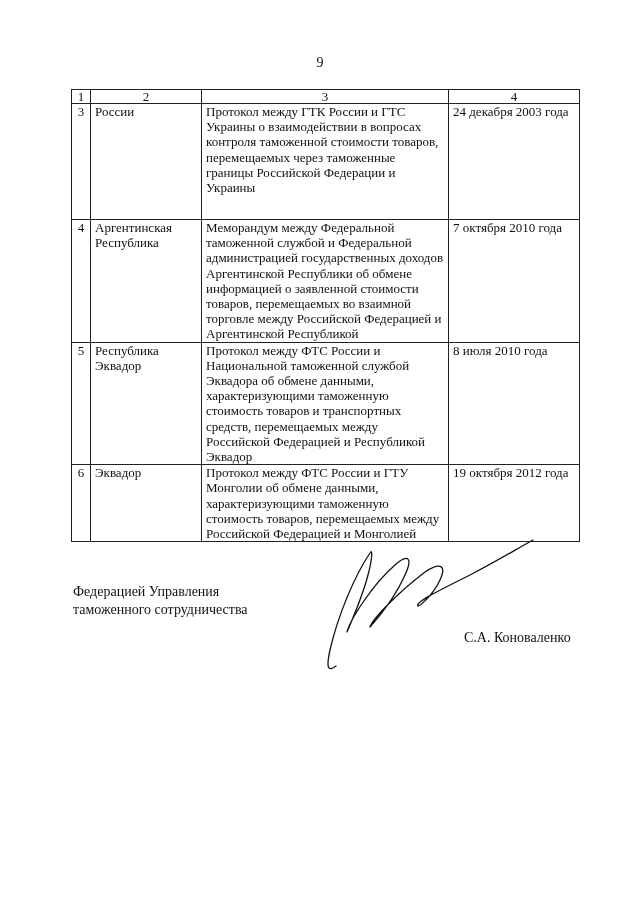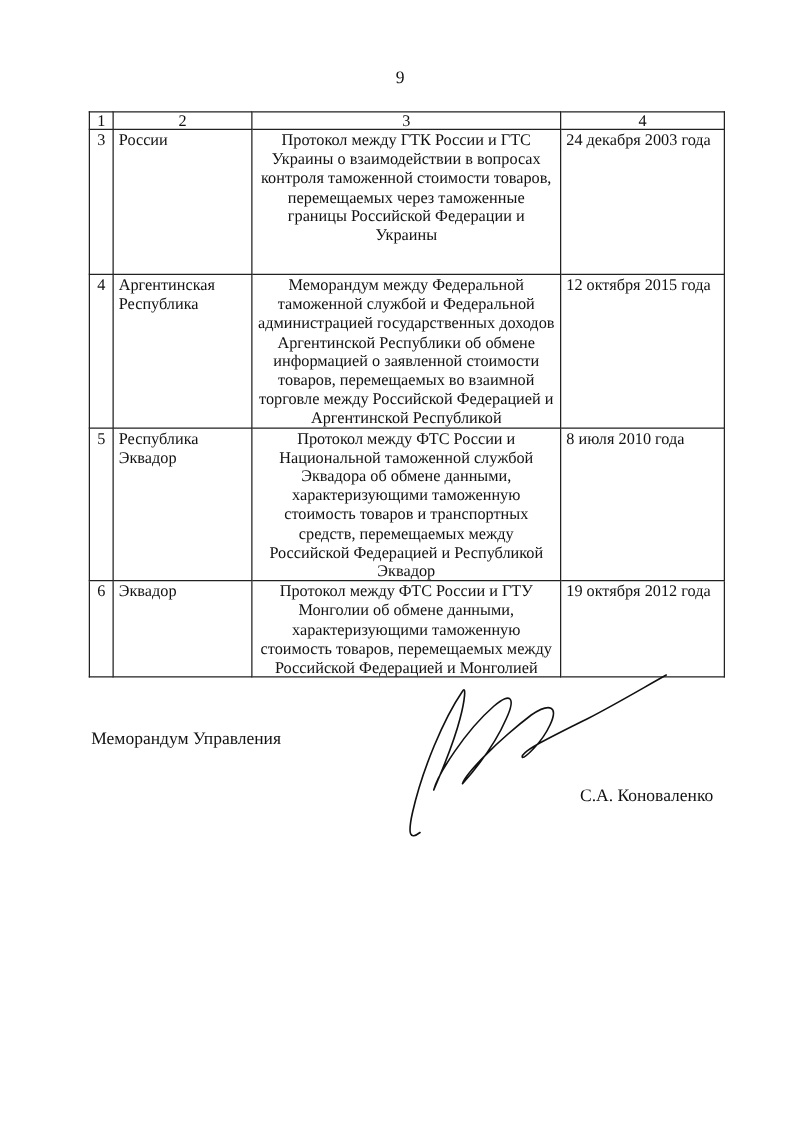--- a/index.html
+++ b/index.html
@@ -6,21 +6,21 @@
   body { width: 640px; height: 905px; position: relative; overflow: hidden;
          font-family: "Liberation Serif", serif; color: #111; }
   .page-num { position: absolute; top: 55px; left: 0; width: 640px; text-align: center;
               font-size: 14px; }
   table.doc { position: absolute; left: 71px; top: 89px; border-collapse: collapse;
               font-size: 13px; line-height: 15.2px; }
   table.doc td { border: 1.3px solid #222; vertical-align: top; padding: 0 4px; }
   table.doc tr.head td { text-align: center; height: 13px; line-height: 13px; padding: 0; }
   .c1 { width: 18px; text-align: center; }
   .c2 { width: 102px; }
-  .c3 { width: 238px; text-align: center; }
+  .c3 { width: 238px; }
   .c4 { width: 122px; }
   td.num { text-align: center; padding: 0 !important; }
   .r3 td { height: 115px; }
   .r4 td { height: 115px; }
   .r5 td { height: 101px; }
   .r6 td { height: 73px; }
   .footer-title { position: absolute; left: 73px; top: 583px; font-size: 14px; line-height: 18px; }
   .footer-name { position: absolute; left: 464px; top: 601px; font-size: 14px; line-height: 18px; margin-top: 28px; }
   svg.sig { position: absolute; left: 0; top: 0; }
 </style>
@@ -40,39 +40,40 @@
   <tr class="r3">
     <td class="c1 num">3</td>
     <td class="c2">России</td>
     <td class="c3">Протокол между ГТК России и ГТС Украины о взаимодействии в вопросах контроля таможенной стоимости товаров, перемещаемых через таможенные границы Российской Федерации и Украины</td>
     <td class="c4">24 декабря 2003 года</td>
   </tr>
   <tr class="r4">
     <td class="c1 num">4</td>
     <td class="c2">Аргентинская Республика</td>
     <td class="c3">Меморандум между Федеральной таможенной службой и Федеральной администрацией государственных доходов Аргентинской Республики об обмене информацией о заявленной стоимости товаров, перемещаемых во взаимной торговле между Российской Федерацией и Аргентинской Республикой</td>
-    <td class="c4">12 октября 2015 года</td>
+    <td class="c4">7 октября 2010 года</td>
   </tr>
   <tr class="r5">
     <td class="c1 num">5</td>
     <td class="c2">Республика Эквадор</td>
     <td class="c3">Протокол между ФТС России и Национальной таможенной службой Эквадора об обмене данными, характеризующими таможенную стоимость товаров и транспортных средств, перемещаемых между Российской Федерацией и Республикой Эквадор</td>
     <td class="c4">8 июля 2010 года</td>
   </tr>
   <tr class="r6">
     <td class="c1 num">6</td>
     <td class="c2">Эквадор</td>
     <td class="c3">Протокол между ФТС России и ГТУ Монголии об обмене данными, характеризующими таможенную стоимость товаров, перемещаемых между Российской Федерацией и Монголией</td>
     <td class="c4">19 октября 2012 года</td>
   </tr>
 </tbody>
   </table>
 
 <div class="footer-title">
-  <div>Меморандум Управления</div>
+  <div>Федерацией Управления</div>
+  <div>таможенного сотрудничества</div>
 </div>
 
 <svg class="sig" width="640" height="905">
   <path d="M336 666 C328 672, 326 668, 330 650 C338 615, 355 575, 370 553
            C373 548, 372 560, 368 575 C362 598, 352 620, 347 632
            C350 620, 372 585, 395 565 C410 552, 412 560, 405 575
            C395 598, 378 618, 370 627
            C372 620, 395 595, 425 572 C440 562, 447 565, 440 580
            C433 595, 420 606, 418 606 C415 602, 440 590, 470 575
            C495 562, 515 550, 533 540" fill="none" stroke="#111" stroke-width="1.3" stroke-linejoin="round" stroke-linecap="round"></path>

